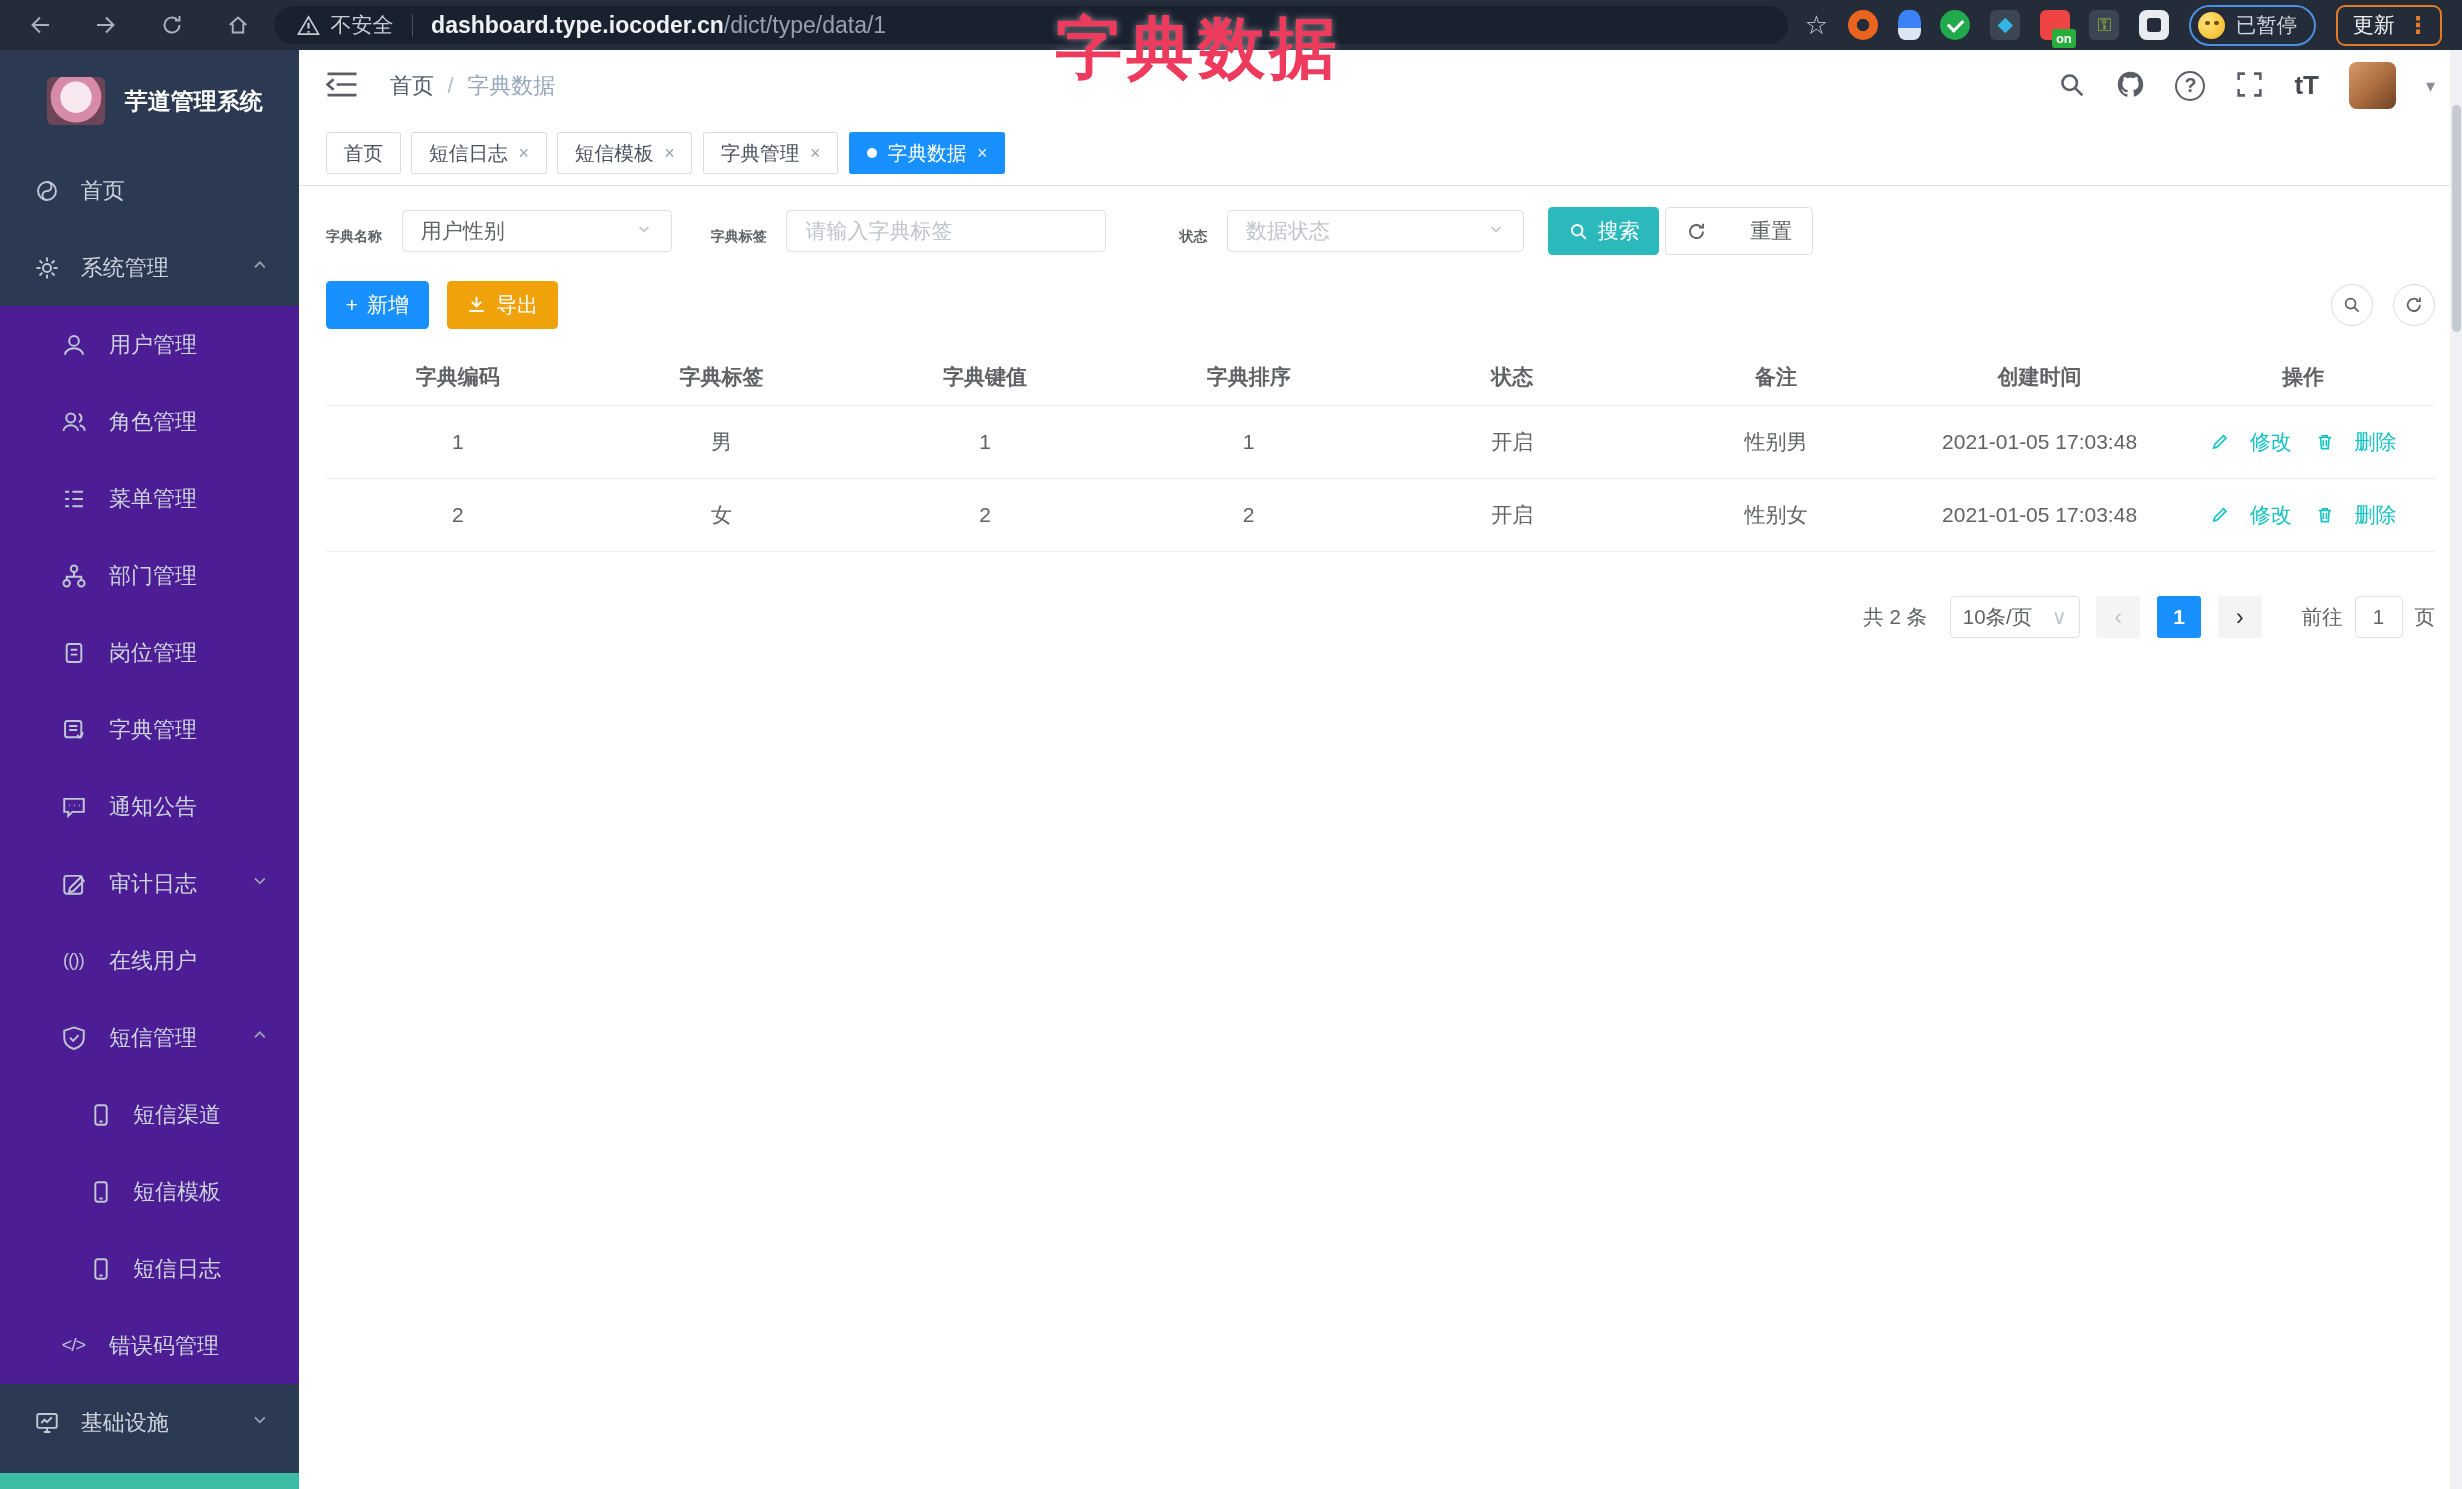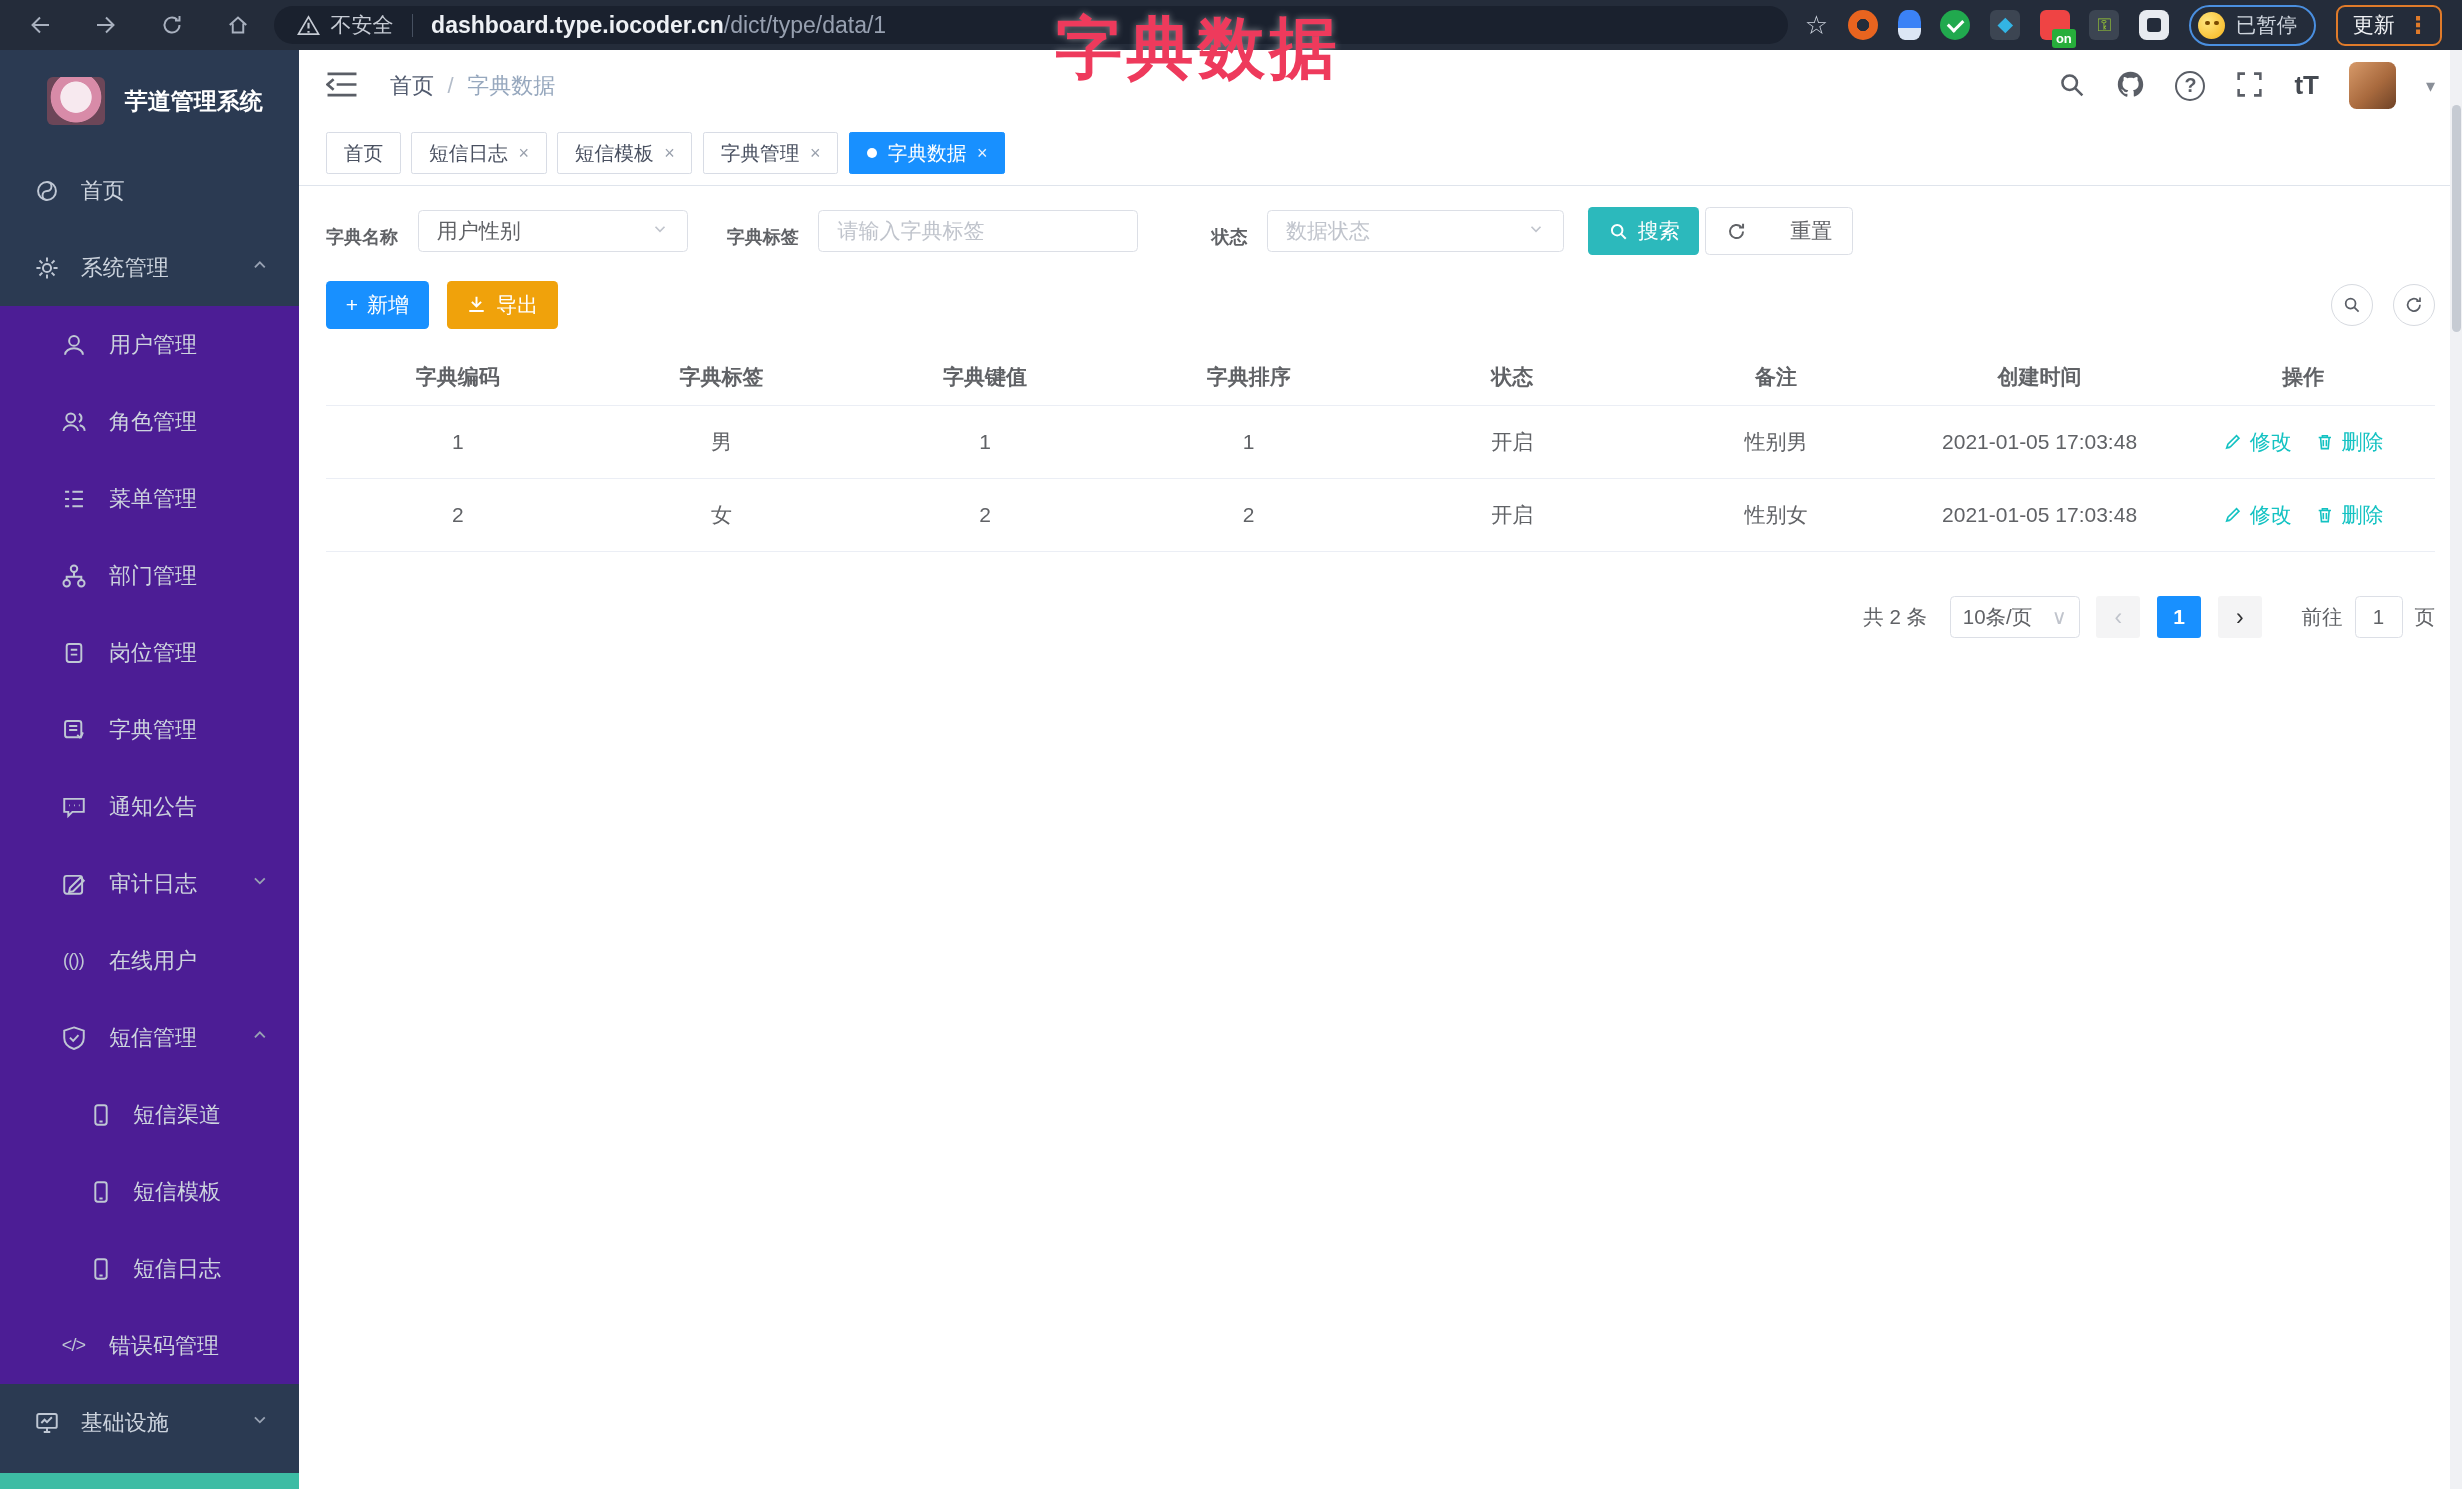--- a/index.html
+++ b/index.html
@@ -94,21 +94,21 @@
     gap:10.6px; padding:0 27px; }
   .tag { height:42px; display:inline-flex; align-items:center; gap:10.6px; padding:0 16.7px;
     border:1.5px solid #d8dce5; background:#fff; color:#495060; font-size:19.7px; cursor:pointer; border-radius:2.3px; }
   .tag .x { font-size:18px; color:#9aa1ad; }
   .tag.active { background:#1890ff; border-color:#1890ff; color:#fff; }
   .tag.active .x { color:#e8f2ff; }
   .tag .dot { width:10.6px; height:10.6px; border-radius:50%; background:#fff; }
 
   
   .filters { display:flex; align-items:center; padding:21px 27px 6px; gap:0; }
-  .f-label { font-size:18px; color:#606266; font-weight:700; margin-right:19.7px; white-space:nowrap;margin-top:11px; }
+  .f-label { font-size:14px; color:#606266; font-weight:700; margin-right:19.7px; white-space:nowrap;margin-top:11px; }
   .inp { height:42px; border:1.5px solid #dcdfe6; border-radius:4.5px; background:#fff;
     display:flex; align-items:center; padding:0 18px; font-size:21px; color:#606266; }
   .inp .ph { color:#c0c4cc; }
   .inp .caret { margin-left:auto; color:#c0c4cc; }
   .inp .caret svg { width:18px; height:18px; stroke:#c0c4cc; fill:none; stroke-width:3; }
   .sel-name { width:270px; margin-right:39px; }
   .inp-tag { width:320px; margin-right:73px; }
   .sel-status { width:297px; margin-right:24px; }
   .btn { height:48px; border-radius:4.5px; display:inline-flex; align-items:center; gap:9px;
     padding:0 19.7px; font-size:21px; cursor:pointer; border:none; }
@@ -126,21 +126,21 @@
     display:flex; align-items:center; justify-content:center; cursor:pointer; }
   .circ svg { width:19.7px; height:19.7px; stroke:#5a5e66; fill:none; stroke-width:2.8; }
 
   
   .tbl { margin:4.5px 27px 0; }
   .tbl-row { display:grid; grid-template-columns:repeat(8,1fr); align-items:center;
     border-bottom:1.5px solid #ebeef5; text-align:center; }
   .tbl-head { height:58px; font-size:21px; color:#606266; font-weight:700; }
   .tbl-data { height:73px; font-size:21px; color:#606266; }
   .acts { display:flex; align-items:center; justify-content:center; gap:23px; }
-  .alink { display:inline-flex; align-items:center; gap:7px; color:#13c2c2; font-size:21px; cursor:pointer; }
+  .alink { display:inline-flex; align-items:center; gap:20px; color:#13c2c2; font-size:21px; cursor:pointer; }
   .alink svg { width:19.7px; height:19.7px; stroke:#13c2c2; fill:none; stroke-width:2.6; }
 
   
   .pager { display:flex; align-items:center; justify-content:flex-end; gap:16.7px;
     padding:44px 27px 0; font-size:20.5px; color:#606266; }
   .pg-total { margin-right:6px; }
   .pg-size { width:130px; height:42px; border:1.5px solid #dcdfe6; border-radius:4.5px;
     display:flex; align-items:center; padding:0 12px; color:#606266; }
   .pg-size .caret { margin-left:auto; color:#c0c4cc; }
   .pg-btn { width:44px; height:42px; border-radius:3px; background:#f4f4f5;

